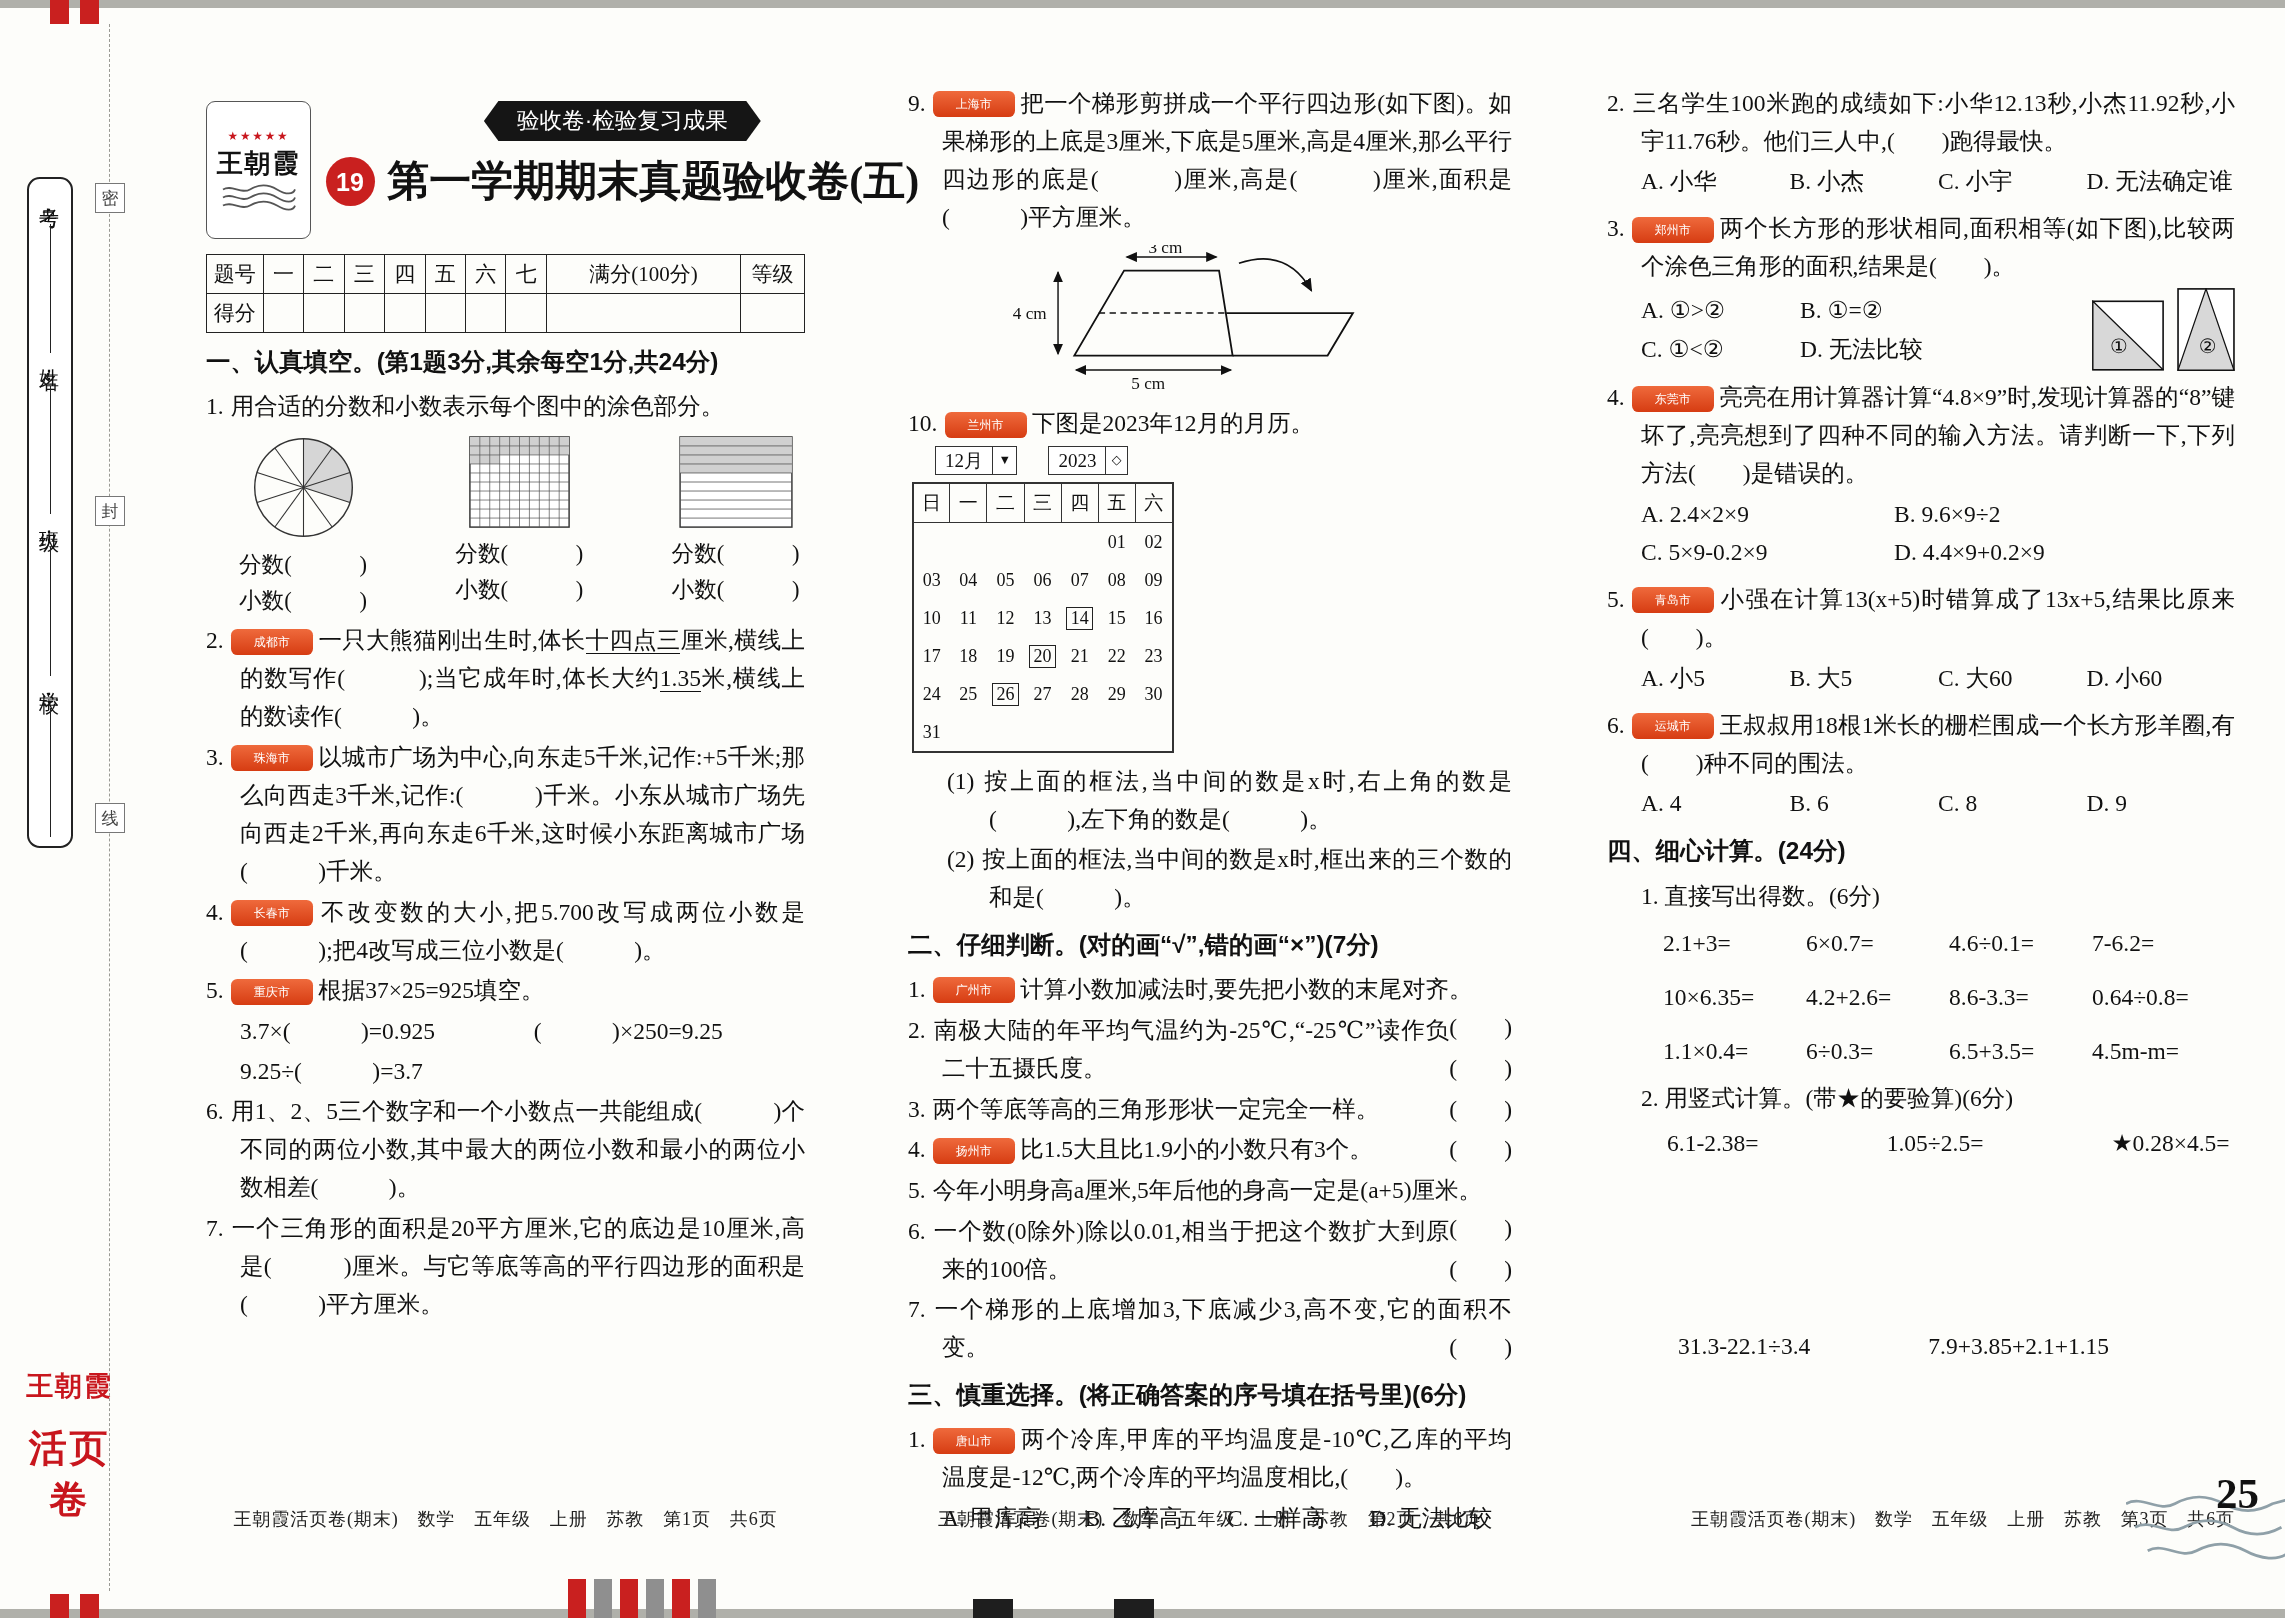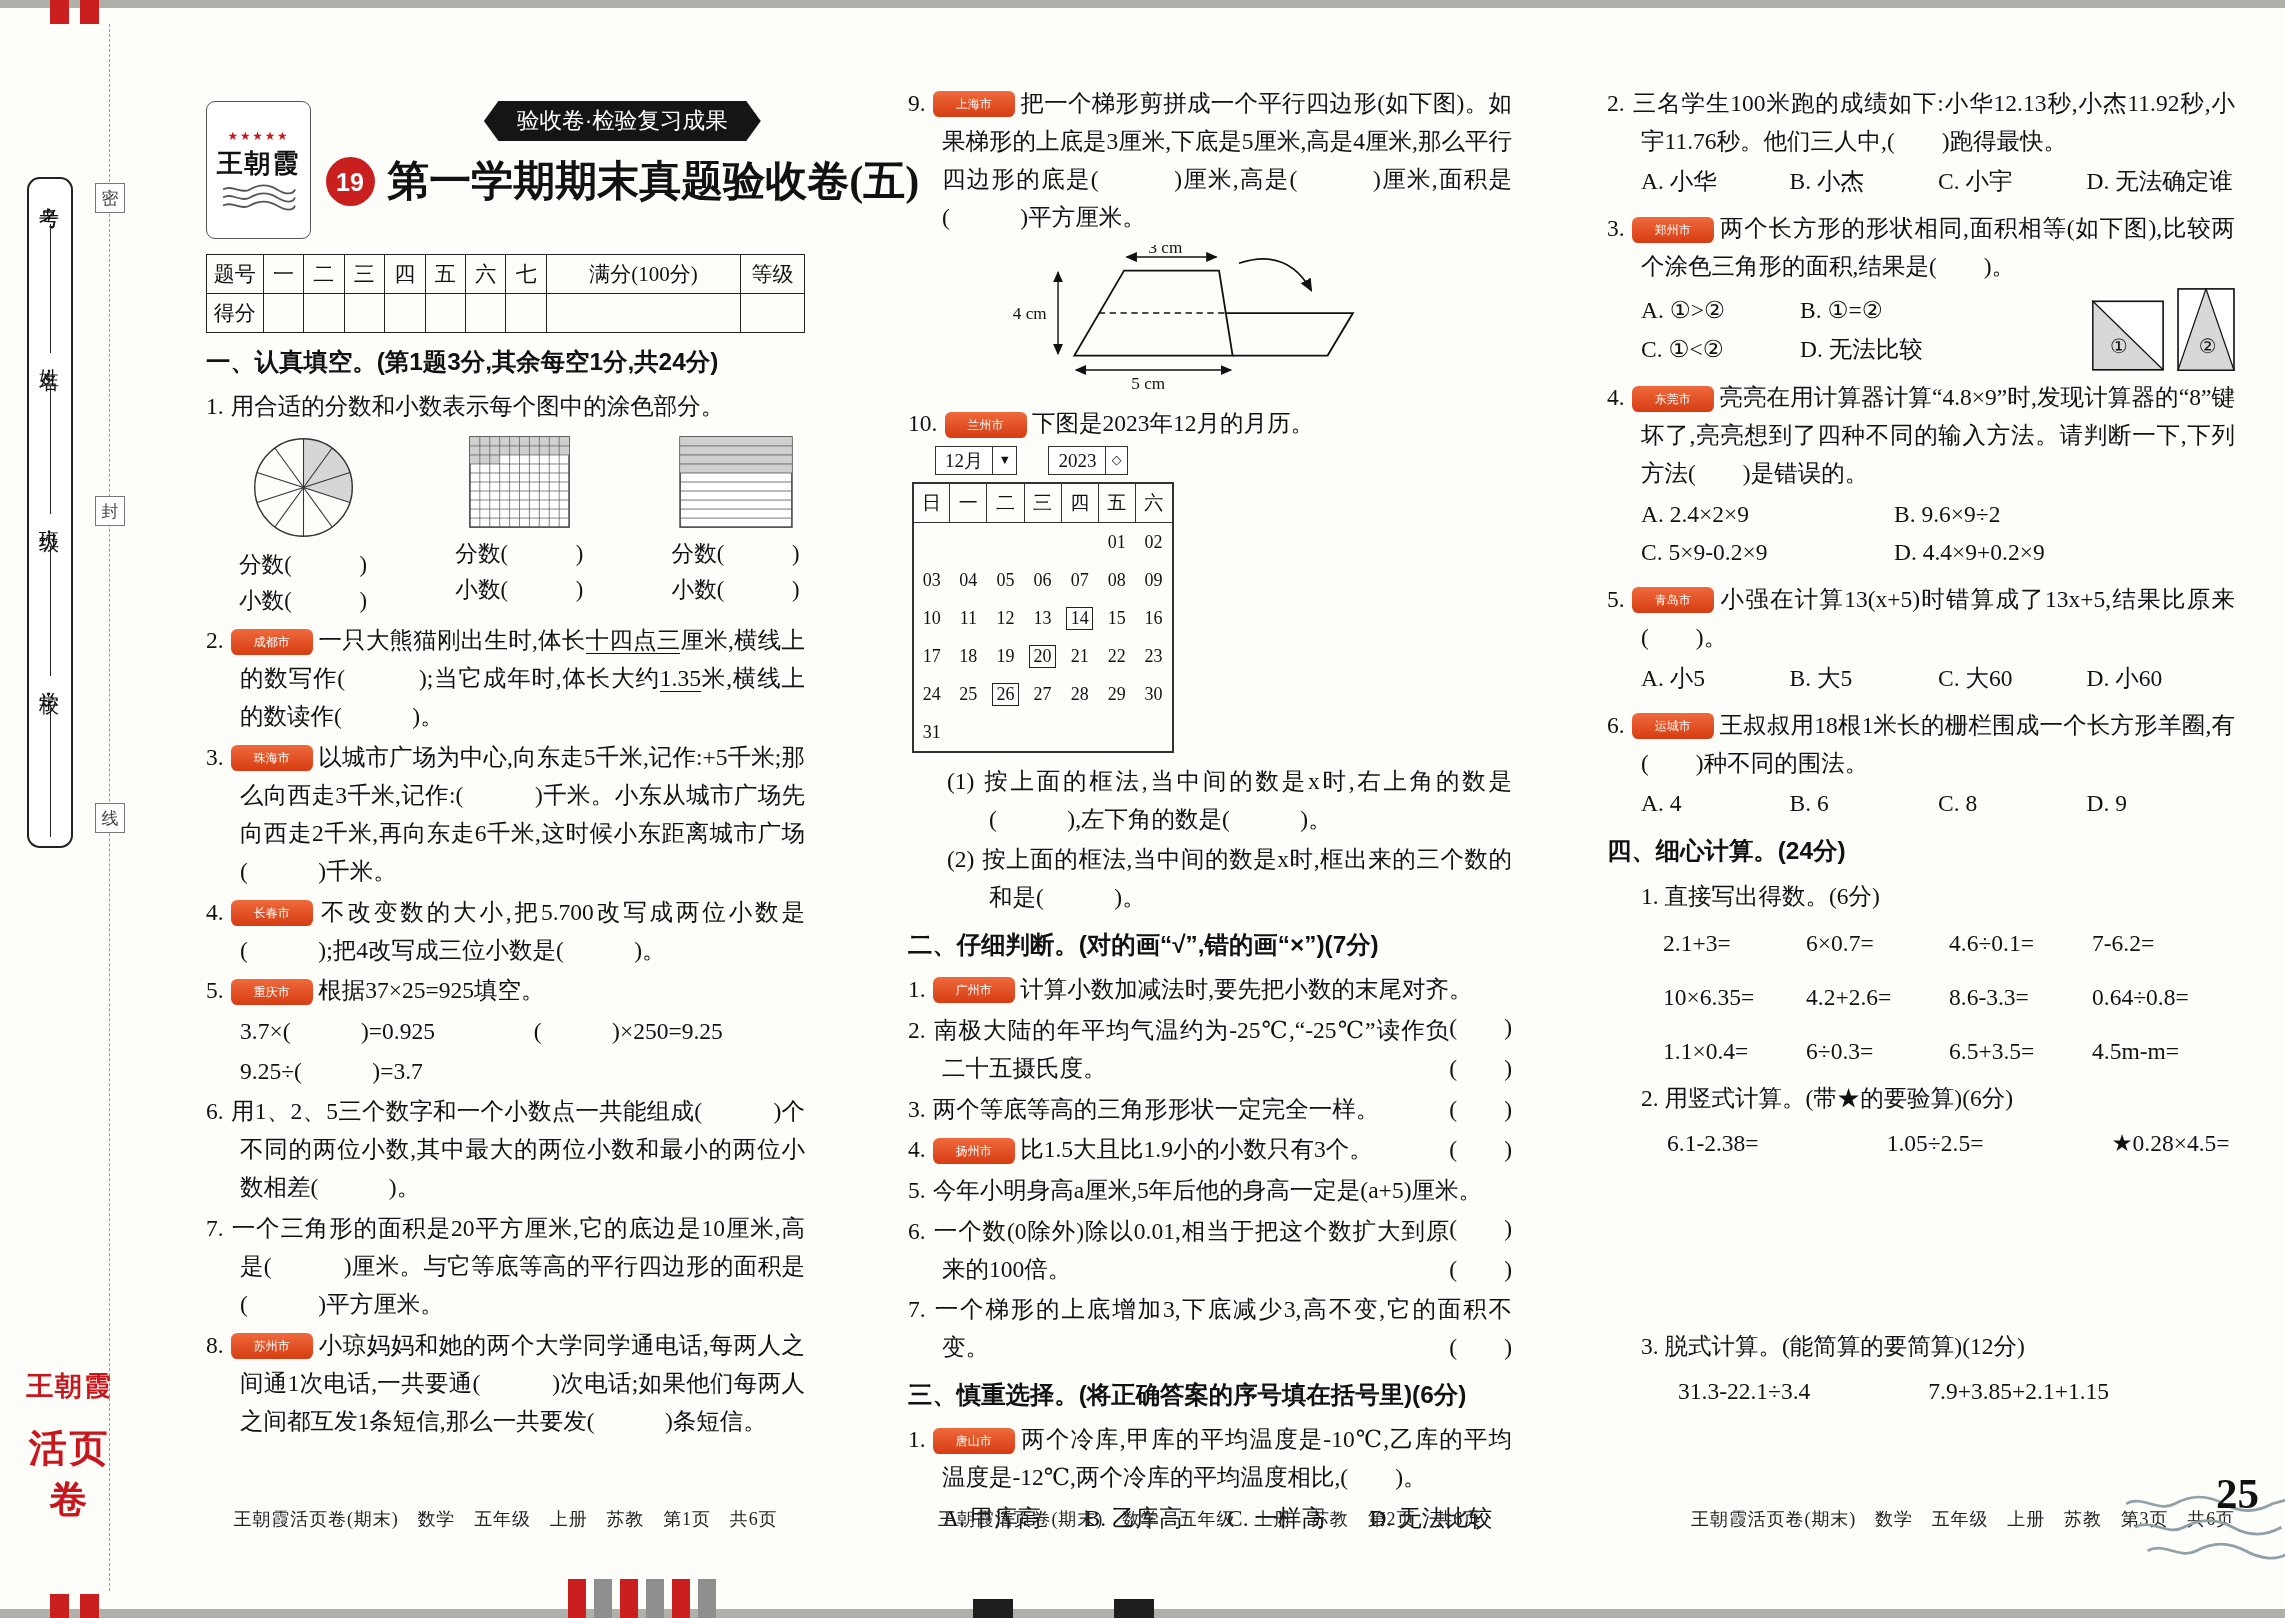--- a/index.html
+++ b/index.html
@@ -329,23 +329,20 @@
     </div>
 
     <p class="q">
       <span class="qn">6.</span><span>用1、2、5三个数字和一个小数点一共能组成(　　　)个不同的两位小数,其中最大的两位小数和最小的两位小数相差(　　　)。</span>
     </p>
 
     <p class="q">
       <span class="qn">7.</span><span>一个三角形的面积是20平方厘米,它的底边是10厘米,高是(　　　)厘米。与它等底等高的平行四边形的面积是(　　　)平方厘米。</span>
     </p>
 
-    <p class="q">
-      <span class="qn">8.</span><span class="city">苏州市</span><span>小琼妈妈和她的两个大学同学通电话,每两人之间通1次电话,一共要通(　　　)次电话;如果他们每两人之间都互发1条短信,那么一共要发(　　　)条短信。</span>
-    </p>
   </div>
 
   <div class="col col2">
 
     <p class="q">
       <span class="qn">9.</span><span class="city">上海市</span><span>把一个梯形剪拼成一个平行四边形(如下图)。如果梯形的上底是3厘米,下底是5厘米,高是4厘米,那么平行四边形的底是(　　　)厘米,高是(　　　)厘米,面积是(　　　)平方厘米。</span>
     </p>
 
     <svg class="trapwrap" width="398" height="147" viewBox="0 0 440 162" style="font-size:26px">
       <defs>
@@ -579,21 +576,20 @@
 
     <p class="qlabel">2. 用竖式计算。(带★的要验算)(6分)</p>
     <div class="items3">
       <span>6.1-2.38=</span>
       <span>1.05÷2.5=</span>
       <span>★0.28×4.5=</span>
     </div>
 
     <div class="spacer"></div>
 
-    <p class="qlabel">3. 脱式计算。(能简算的要简算)(12分)</p>
     <div class="items2">
       <span>31.3-22.1÷3.4</span>
       <span>7.9+3.85+2.1+1.15</span>
     </div>
   </div>
 
   <div class="footer f1">王朝霞活页卷(期末)　数学　五年级　上册　苏教　第1页　共6页</div>
   <div class="footer f2">王朝霞活页卷(期末)　数学　五年级　上册　苏教　第2页　共6页</div>
   <div class="footer f3">王朝霞活页卷(期末)　数学　五年级　上册　苏教　第3页　共6页</div>
 

